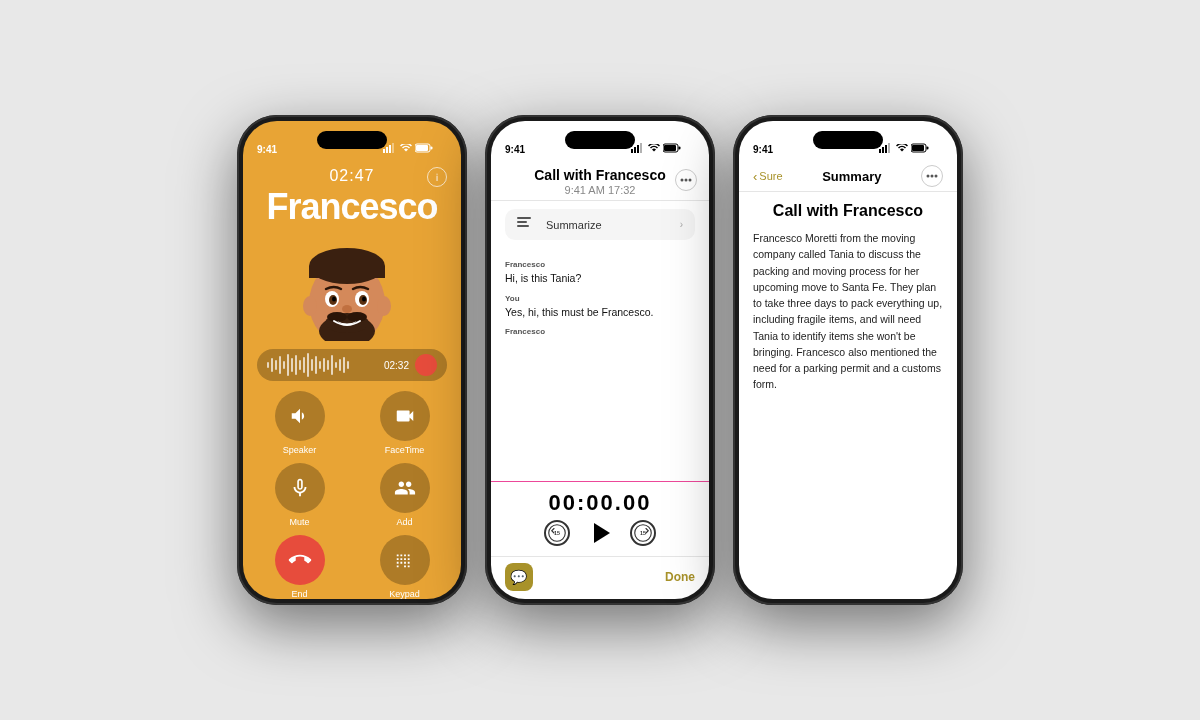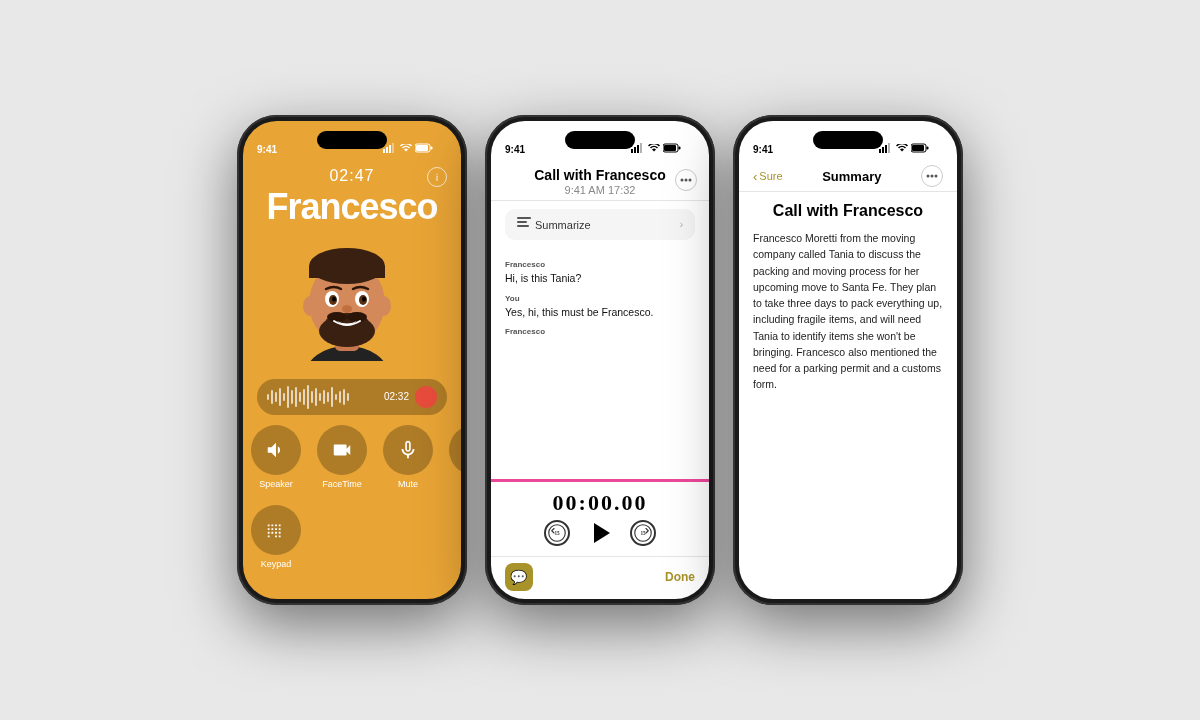--- a/index.html
+++ b/index.html
@@ -134,22 +134,22 @@
     .record-timer { color: #fff; font-size: 10px; font-weight: 500; margin-right: 6px; }
     .record-btn {
       width: 22px; height: 22px;
       background: #e74c3c;
       border-radius: 50%;
       flex-shrink: 0;
     }
     
     .call-buttons {
       display: grid;
-      grid-template-columns: repeat(5, 1fr);
-      gap: 16px;
+      grid-template-columns: repeat(2, 1fr);
+      gap: 8px;
       padding: 10px 8px 0;
       width: 100%;
     }
     .call-btn {
       display: flex;
       flex-direction: column;
       align-items: center;
       gap: 4px;
     }
     .call-btn-circle {
@@ -201,21 +201,21 @@
       margin: 8px 14px;
       background: #f5f5f5;
       border-radius: 10px;
       padding: 8px 12px;
       display: flex;
       align-items: center;
       justify-content: space-between;
       font-size: 11px;
       color: #333;
     }
-    .summarize-left { display: flex; align-items: center; gap: 4px; }
+    .summarize-left { display: flex; align-items: center; gap: 15px; }
     .summarize-icon { font-size: 12px; color: #555; }
     .chevron-right { font-size: 10px; color: #aaa; }
     .transcript-messages {
       flex: 1;
       overflow: hidden;
       padding: 4px 14px;
     }
     .msg-sender {
       font-size: 8px;
       font-weight: 700;
@@ -224,22 +224,21 @@
       margin-top: 8px;
     }
     .msg-text {
       font-size: 10.5px;
       color: #111;
       line-height: 1.4;
     }
     .playback-section {
       text-align: center;
       padding: 4px 0;
-      border-top: 3px solid #ec4899;
-      font-family: Liberation Serif, serif;
+      border-top: 1px solid #ec4899;
     }
     .playback-time {
       font-size: 22px;
       font-weight: 800;
       color: #000;
       letter-spacing: 2px;
       margin: 4px 0;
     }
     .playback-controls {
       display: flex;

